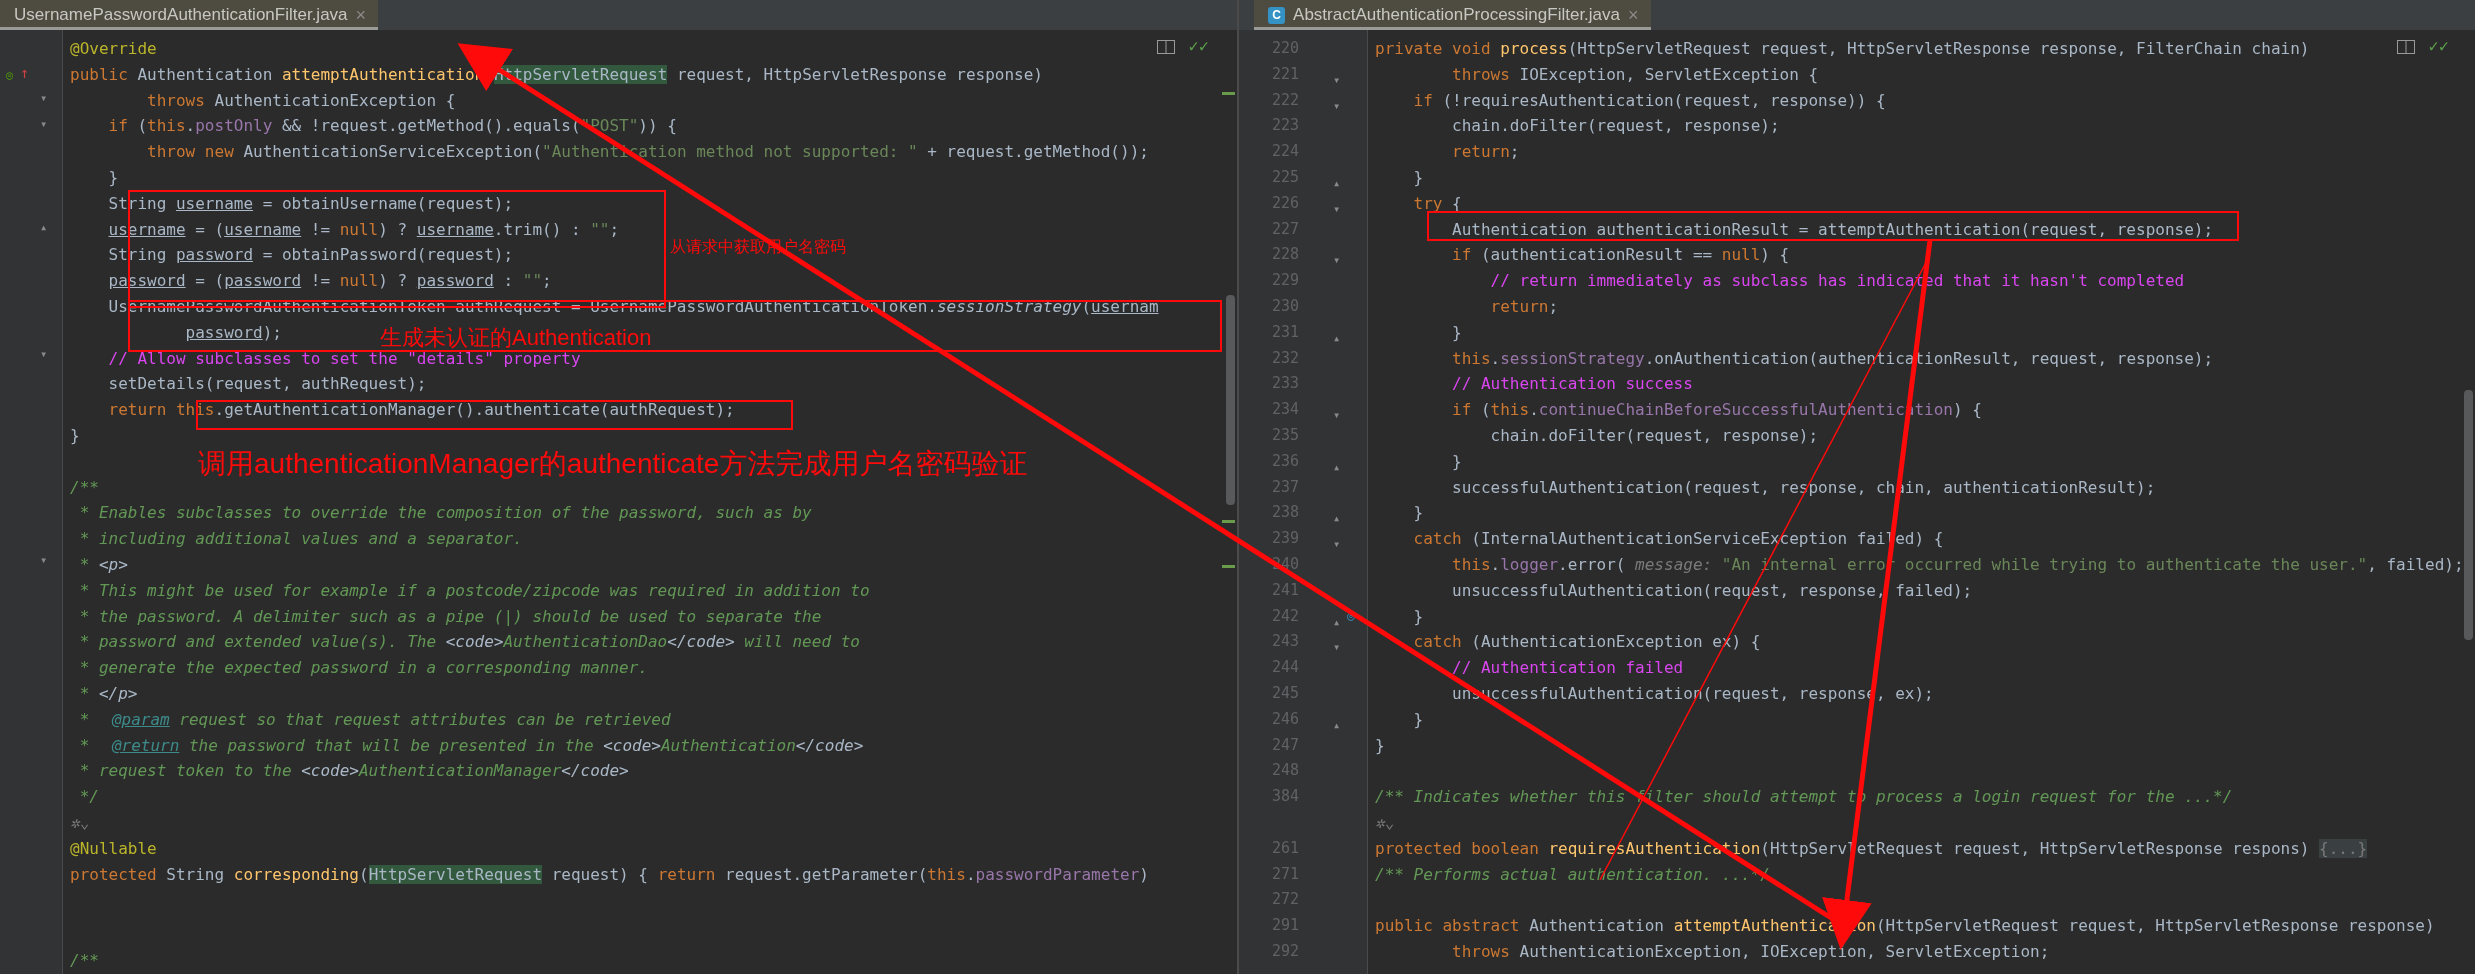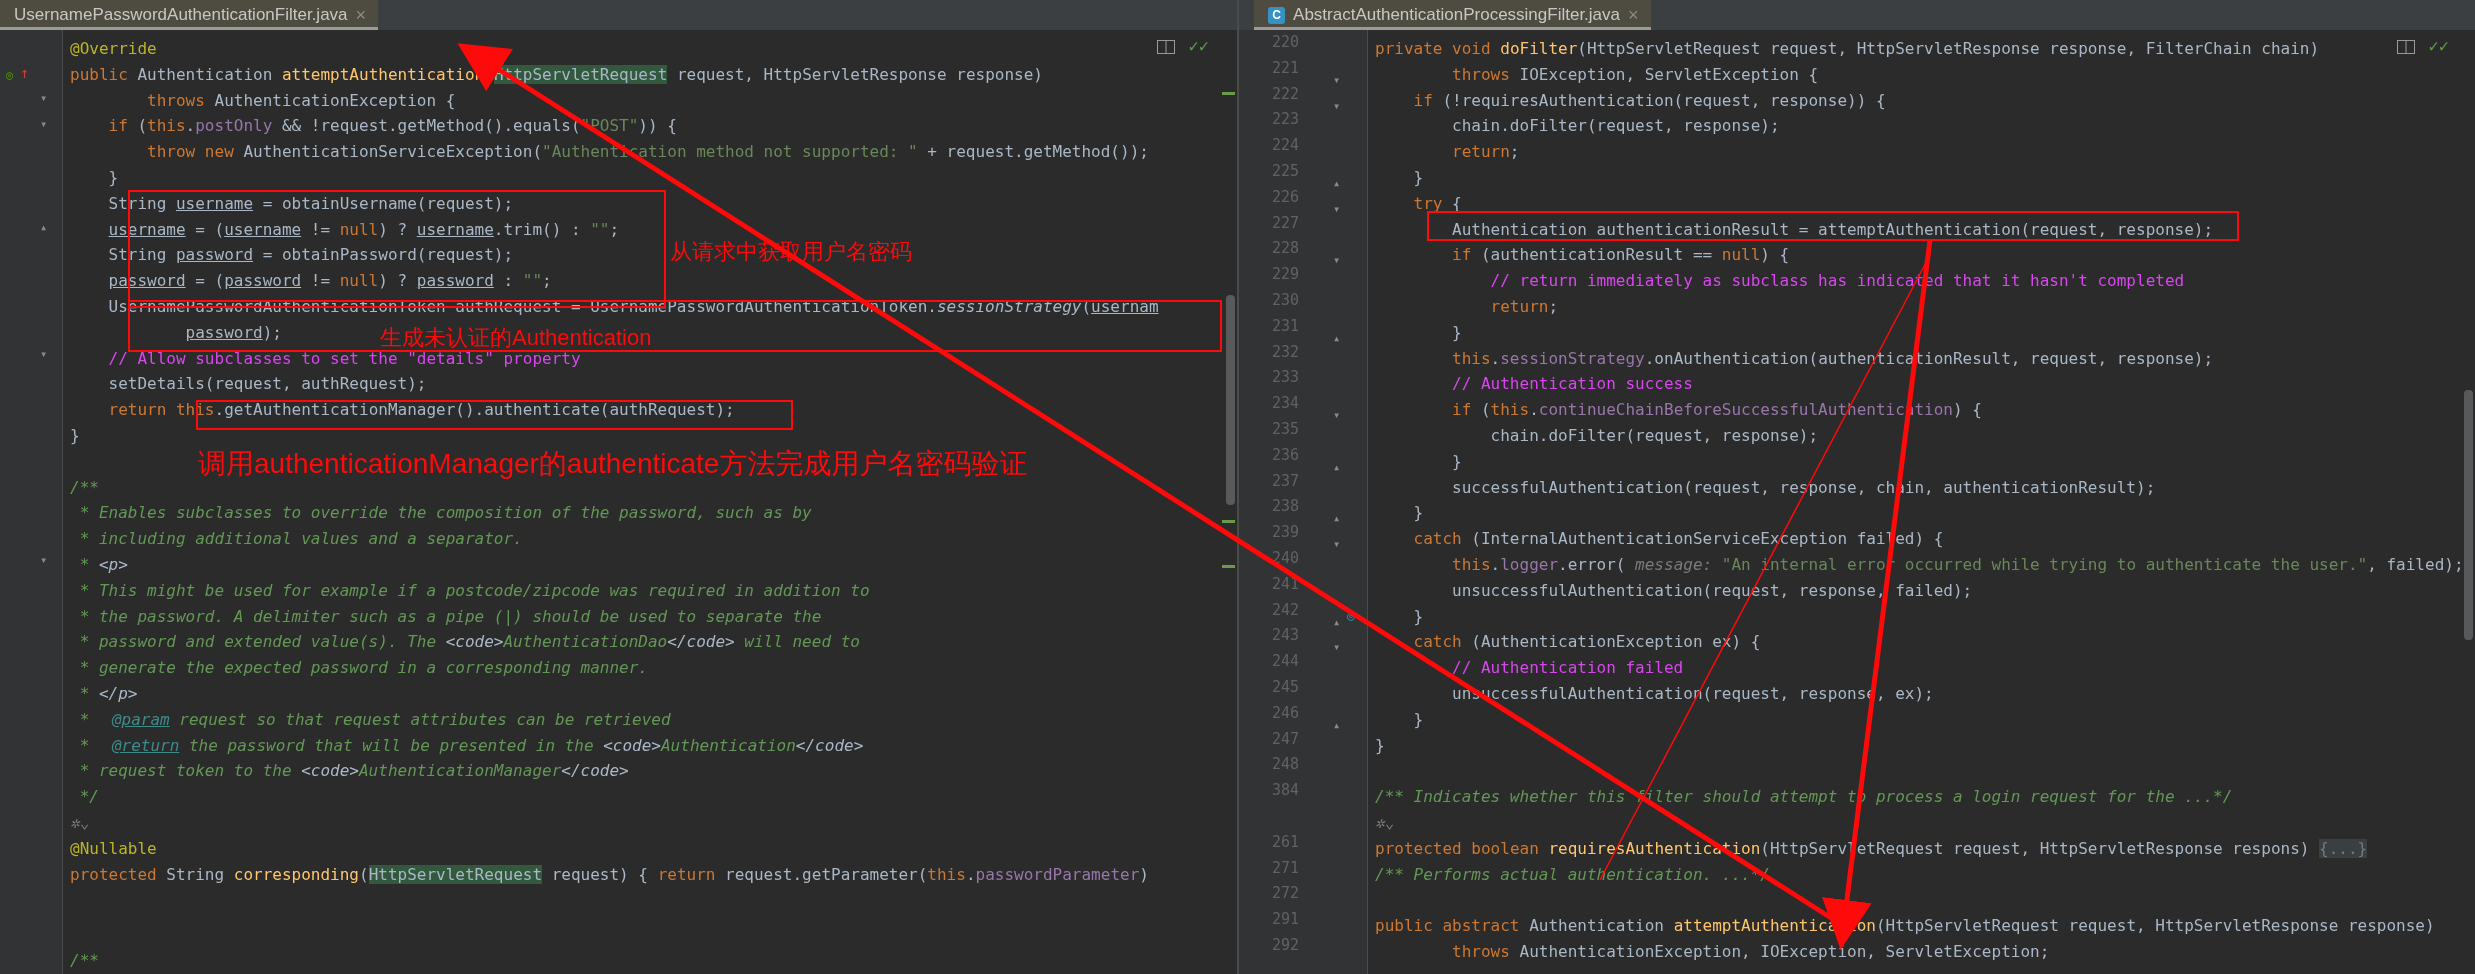--- a/index.html
+++ b/index.html
@@ -22,21 +22,21 @@
   .split{display:flex;height:944px;width:2475px;}
   .pane{position:relative;overflow:hidden;background:#2b2b2b;}
   .pane-left{width:1237px;}
   .pane-right{width:1238px;}
 
   .gutter{position:absolute;top:0;left:0;bottom:0;background:#313335;}
   .gutter-left{width:62px;}
   .gutter-right{width:130px;}
 
   .gutter-nums{position:absolute;top:0;right:0;text-align:right;
-      font-size:15px;line-height:25.8px;color:#606366;padding-top:0;}
+      font-size:15px;line-height:25.8px;color:#606366;padding-top:6px;}
 
   .code{position:absolute;top:0;font-size:16px;line-height:25.8px;
         color:#a9b7c6;white-space:pre;padding-top:6px;}
   .code-left{left:70px;}
   .code-right{left:138px;}
 
   .ln{height:25.8px;}
 
   
   .kw{color:#cc7832;}
@@ -242,21 +242,21 @@
 <div class="ln">▾</div>
 <div class="ln"></div>
 <div class="ln"></div>
 <div class="ln">▴</div>
 <div class="ln">▾</div>
 <div class="ln"></div>
 <div class="ln"></div>
 <div class="ln">▴</div>
     </div>
 
-    <div class="code code-right"><span class="kw">private</span> <span class="kw">void</span> <span class="fn">doFilter</span>(HttpServletRequest request, HttpServletResponse response, FilterChain chain)
+    <div class="code code-right"><span class="kw">private</span> <span class="kw">void</span> <span class="fn">process</span>(HttpServletRequest request, HttpServletResponse response, FilterChain chain)
         <span class="kw">throws</span> IOException, ServletException {
     <span class="kw">if</span> (!requiresAuthentication(request, response)) {
         chain.doFilter(request, response);
         <span class="kw">return</span>;
     }
     <span class="kw">try</span> {
         Authentication authenticationResult = attemptAuthentication(request, response);
         <span class="kw">if</span> (authenticationResult == <span class="kw">null</span>) {
             <span class="cmt">// return immediately as subclass has indicated that it hasn't completed</span>
             <span class="kw">return</span>;
@@ -316,15 +316,15 @@
   <line x1="1930" y1="240" x2="1845" y2="915" stroke="#ff0a0a" stroke-width="5" marker-end="url(#arrowRed)"></line>
 
   <line x1="1600" y1="880" x2="1930" y2="255" stroke="#ff0a0a" stroke-width="1.5"></line>
 </svg>
 
 <div class="anno-box" style="left:128px;top:190px;width:538px;height:118px;"></div>
 <div class="anno-box" style="left:128px;top:300px;width:1094px;height:52px;"></div>
 <div class="anno-box" style="left:196px;top:400px;width:597px;height:30px;"></div>
 <div class="anno-box" style="left:1427px;top:211px;width:812px;height:30px;"></div>
 
-<div class="anno-text" style="left:670px;top:237px;font-size:22px;">从请求中获取用户名密码</div>
+<div class="anno-text" style="left:670px;top:237px;font-size:16px;">从请求中获取用户名密码</div>
 <div class="anno-text" style="left:380px;top:323px;font-size:22px;">生成未认证的Authentication</div>
 <div class="anno-text" style="left:198px;top:445px;font-size:28px;">调用authenticationManager的authenticate方法完成用户名密码验证</div>
 
 </body></html>

